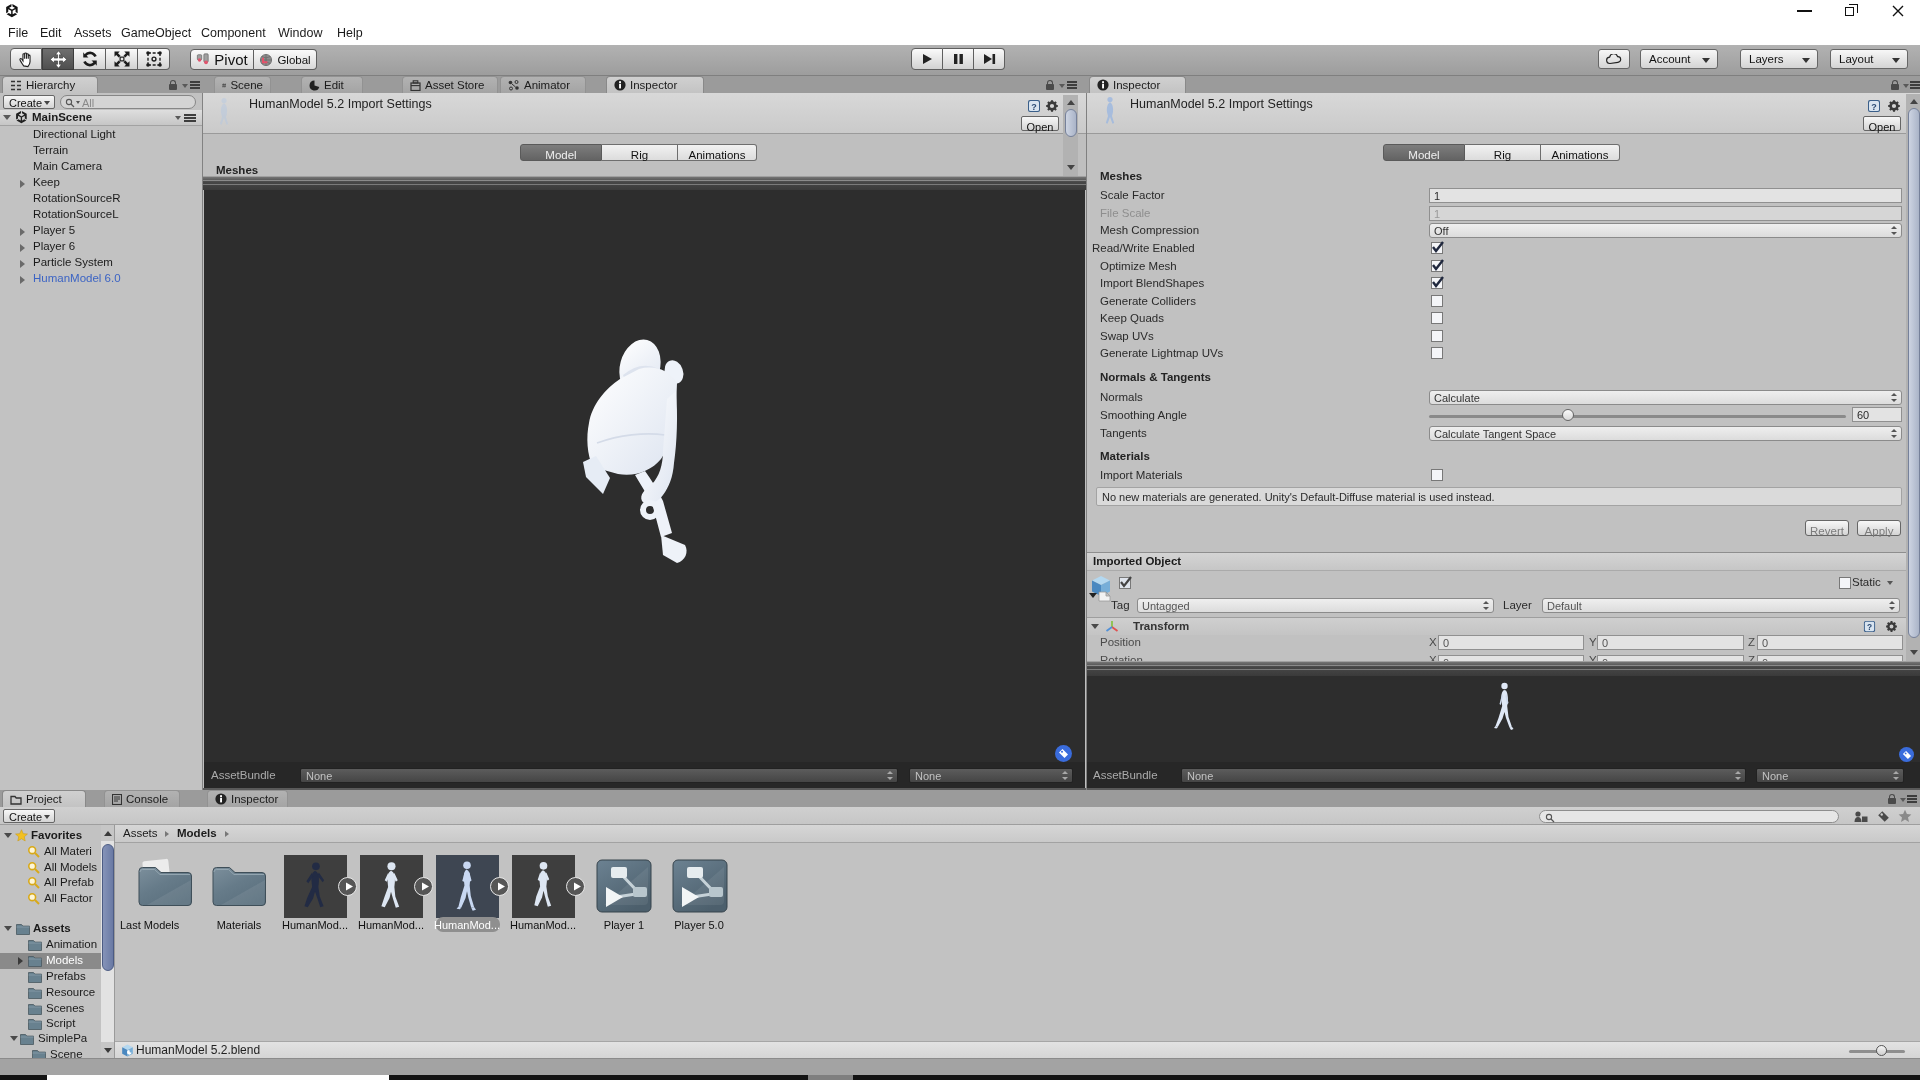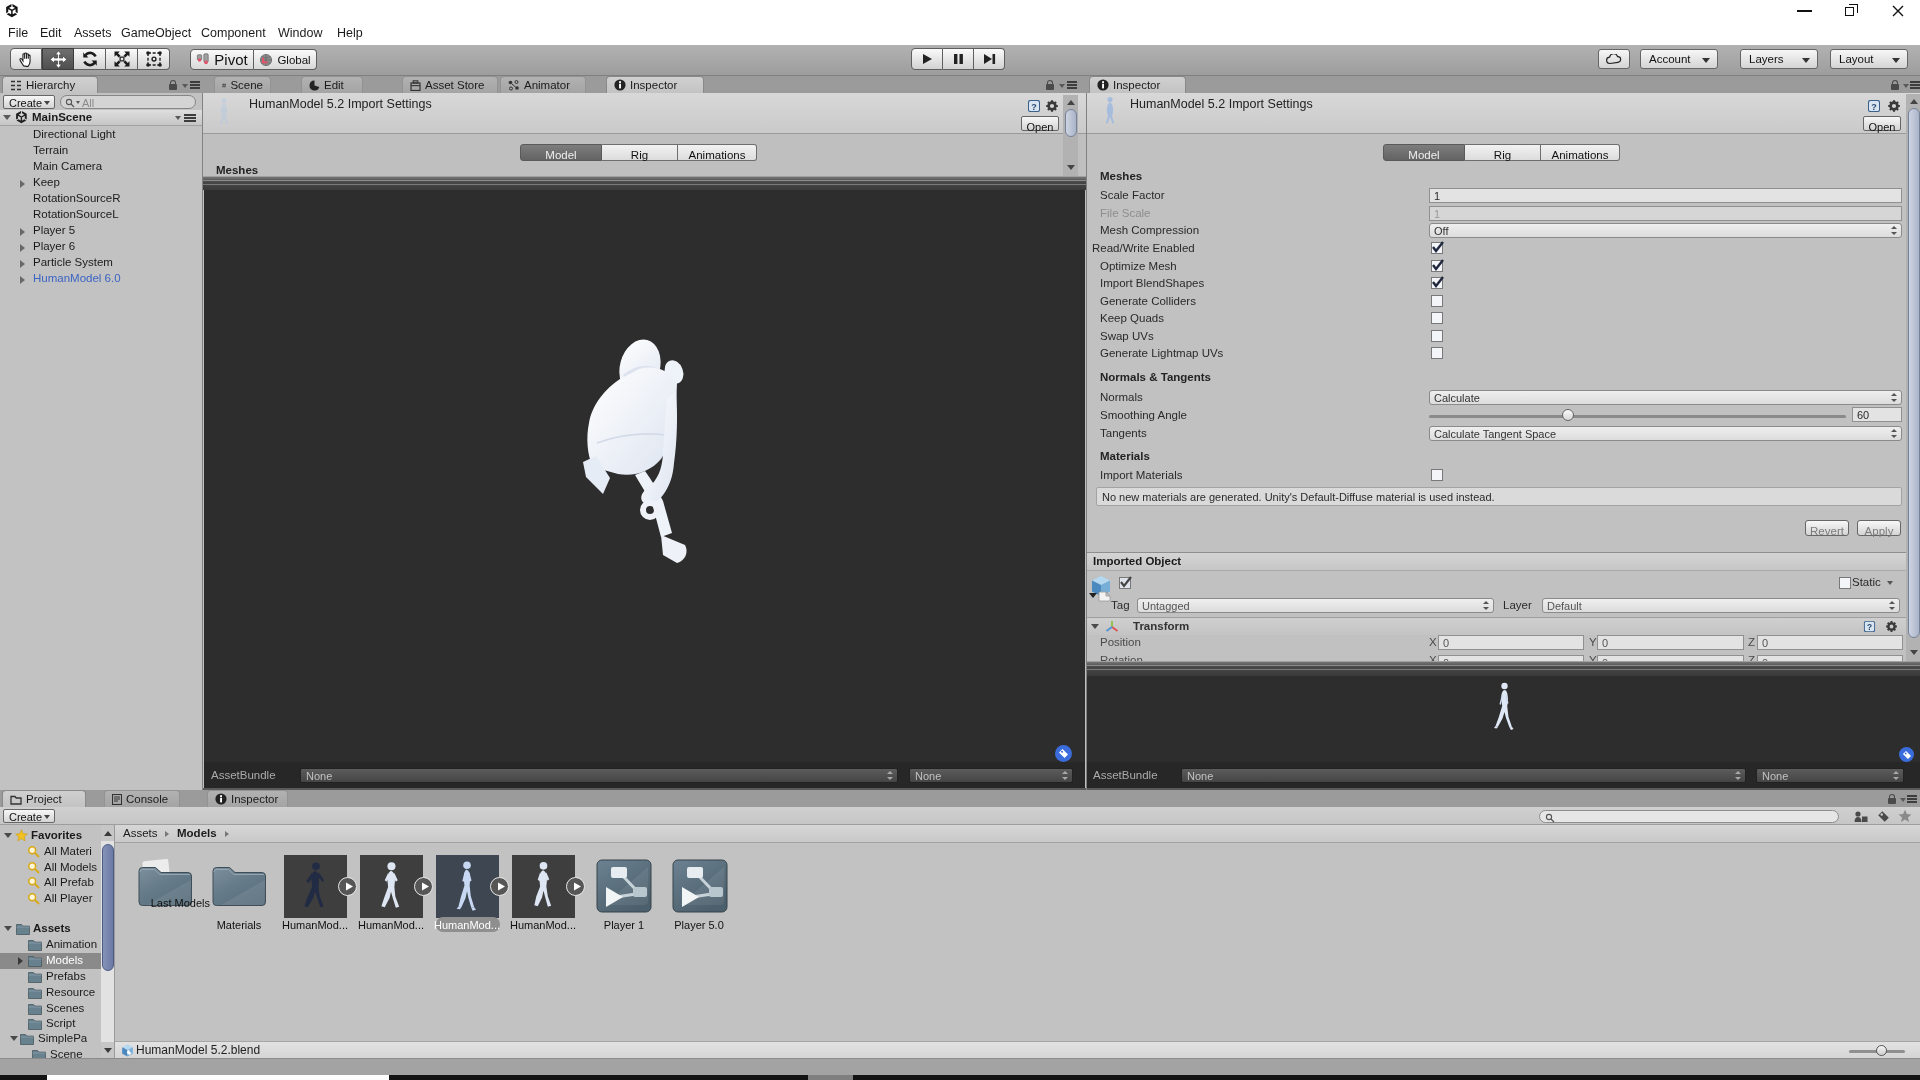--- a/index.html
+++ b/index.html
@@ -592,21 +592,21 @@
   <span class="ab t" style="left:44px;top:36px">All Models</span>
   <svg class="ab" style="left:27px;top:51px" width="13" height="13" viewBox="0 0 13 13">
       <circle cx="5.2" cy="5.2" r="3.4" fill="#fdf6d8" stroke="#d8a918" stroke-width="1.6"></circle>
       <path d="M8 8 L12 12" stroke="#d8a918" stroke-width="2"></path>
     </svg>
   <span class="ab t" style="left:44px;top:51px">All Prefab</span>
   <svg class="ab" style="left:27px;top:67px" width="13" height="13" viewBox="0 0 13 13">
       <circle cx="5.2" cy="5.2" r="3.4" fill="#fdf6d8" stroke="#d8a918" stroke-width="1.6"></circle>
       <path d="M8 8 L12 12" stroke="#d8a918" stroke-width="2"></path>
     </svg>
-  <span class="ab t" style="left:44px;top:67px">All Player</span>
+  <span class="ab t" style="left:44px;top:67px">All Factor</span>
   <div class="ab tri-d" style="left:4px;top:101px;border-top-color:#4a4a4a"></div>
   <svg class="ab" style="left:16px;top:98px" width="14" height="12" viewBox="0 0 14 12">
       <path d="M0.5 1.5 h5 l1.4 1.6 h6.6 V11.5 H0.5 z" fill="#68818f" stroke="#49585f" stroke-width="0.8"></path>
       <path d="M0.5 4 h13" stroke="#8aa0ab" stroke-width="0.8"></path>
     </svg>
   <span class="ab t b" style="left:33px;top:97px">Assets</span>
   <svg class="ab" style="left:28px;top:114px" width="14" height="12" viewBox="0 0 14 12">
       <path d="M0.5 1.5 h5 l1.4 1.6 h6.6 V11.5 H0.5 z" fill="#68818f" stroke="#49585f" stroke-width="0.8"></path>
       <path d="M0.5 4 h13" stroke="#8aa0ab" stroke-width="0.8"></path>
     </svg>
@@ -767,21 +767,21 @@
   <rect x="1" y="1" width="54" height="52" rx="5" fill="url(#ag)" stroke="#37444d" stroke-width="1"></rect>
   <path d="M52 8 L8 46 h40 q4 0 4 -4 z" fill="#ffffff" opacity="0.07"></path>
   <g stroke="#c6d2d8" stroke-width="3">
       <path d="M24 14 L42 33 M20 38 L40 35"></path>
     </g>
   <rect x="15" y="8" width="16" height="11" rx="2" fill="#e6ecef"></rect>
   <rect x="37" y="28" width="14" height="10" rx="2" fill="#b8c6cd"></rect>
   <path d="M10 28 L27 38 L10 48 z" fill="#f2f5f6"></path>
 </svg>
 
-<div class="ab" style="left:120px;top:897px;width:90px;text-align:right;font-size:11px;color:#111">Last Models</div>
+<div class="ab" style="left:120px;top:919px;width:90px;text-align:left;font-size:11px;color:#111">Last Models</div>
 <div class="ab" style="left:194px;top:919px;width:90px;text-align:center;font-size:11px;color:#111">Materials</div>
 <div class="ab" style="left:270px;top:919px;width:90px;text-align:center;font-size:11px;color:#111">HumanMod...</div>
 <div class="ab" style="left:346px;top:919px;width:90px;text-align:center;font-size:11px;color:#111">HumanMod...</div>
 <div class="ab" style="left:436px;top:917px;width:64px;height:15px;border-radius:7px;background:#8f8f8f"></div>
 <div class="ab" style="left:422px;top:919px;width:90px;text-align:center;font-size:11px;color:#fff">HumanMod...</div>
 <div class="ab" style="left:498px;top:919px;width:90px;text-align:center;font-size:11px;color:#111">HumanMod...</div>
 <div class="ab" style="left:579px;top:919px;width:90px;text-align:center;font-size:11px;color:#111">Player 1</div>
 <div class="ab" style="left:654px;top:919px;width:90px;text-align:center;font-size:11px;color:#111">Player 5.0</div>
 
 <div class="ab" style="left:115px;top:1041px;width:1805px;height:17px;background:linear-gradient(#e2e2e2,#d5d5d5);border-top:1px solid #a6a6a6">

